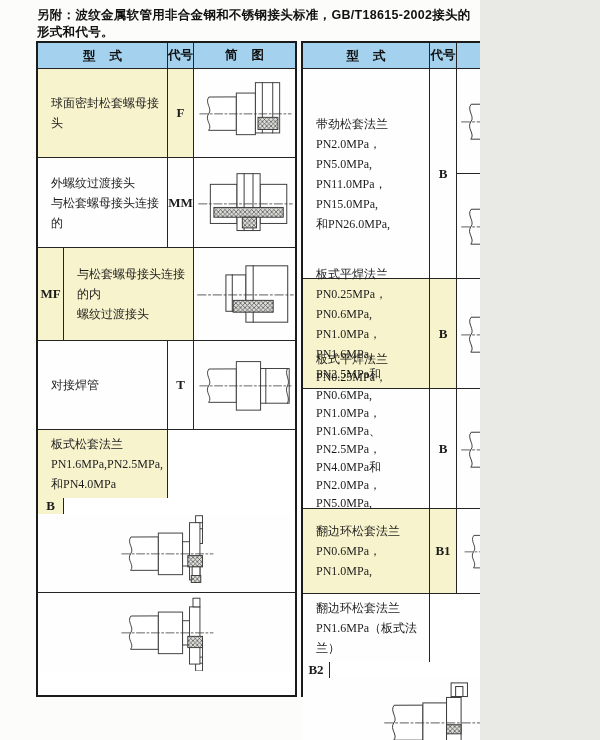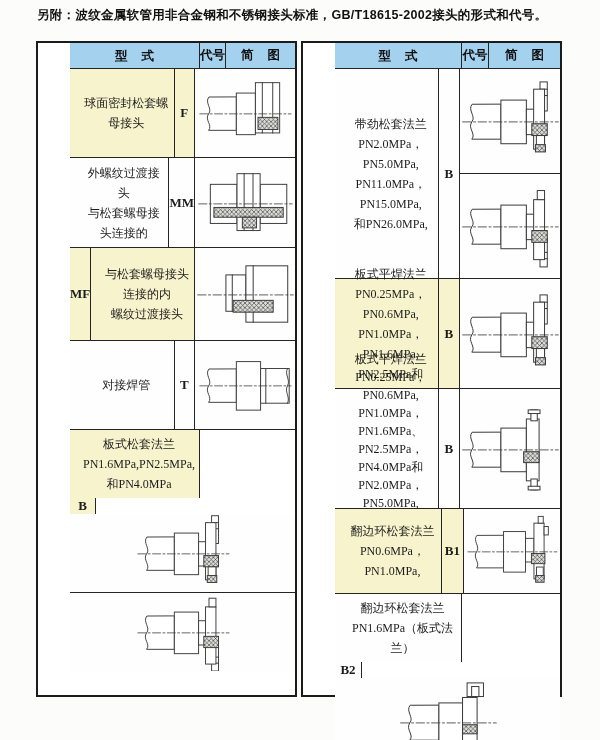--- a/index.html
+++ b/index.html
@@ -1,21 +1,21 @@
 <!DOCTYPE html>
 <html><head>
 <meta charset="utf-8">
 <style>
   html,body{margin:0;padding:0;}
   body{background:#e9e9e6;font-family:"Liberation Serif",serif;}
-  #page{position:relative;width:600px;height:740px;background:#fcfcfa;overflow:hidden;text-align:center;}
+  #page{position:relative;width:480px;height:740px;background:#fcfcfa;overflow:hidden;}
   #page-title{position:absolute;left:37px;top:7px;font-family:"Liberation Sans",sans-serif;
     font-weight:700;font-size:12.5px;color:#111;letter-spacing:.3px;}
   .tbl{position:absolute;top:41px;width:261px;height:656px;border:2px solid #1b1b1b;
-    box-sizing:border-box;display:flex;flex-direction:column;background:#fff;padding-left:32px;}
+    box-sizing:border-box;display:flex;flex-direction:column;background:#fff;}
   #left-table{left:36px;}
   #right-table{left:301px;}
   .row{display:flex;border-bottom:1px solid #242424;box-sizing:border-box;flex:none;}
   .row:last-child{border-bottom:none;flex-direction:column;}
   .cell{box-sizing:border-box;border-right:1px solid #242424;background:#fefefe;}
   .cell:last-child{border-right:none;}
   .cell-type{display:flex;flex-direction:column;justify-content:center;
     padding:4px 4px 4px 13px;font-size:12px;line-height:20px;color:#1c1c1c;}
   #left-table .cell-type{width:130px;}
   #right-table .cell-type{width:127px;}

